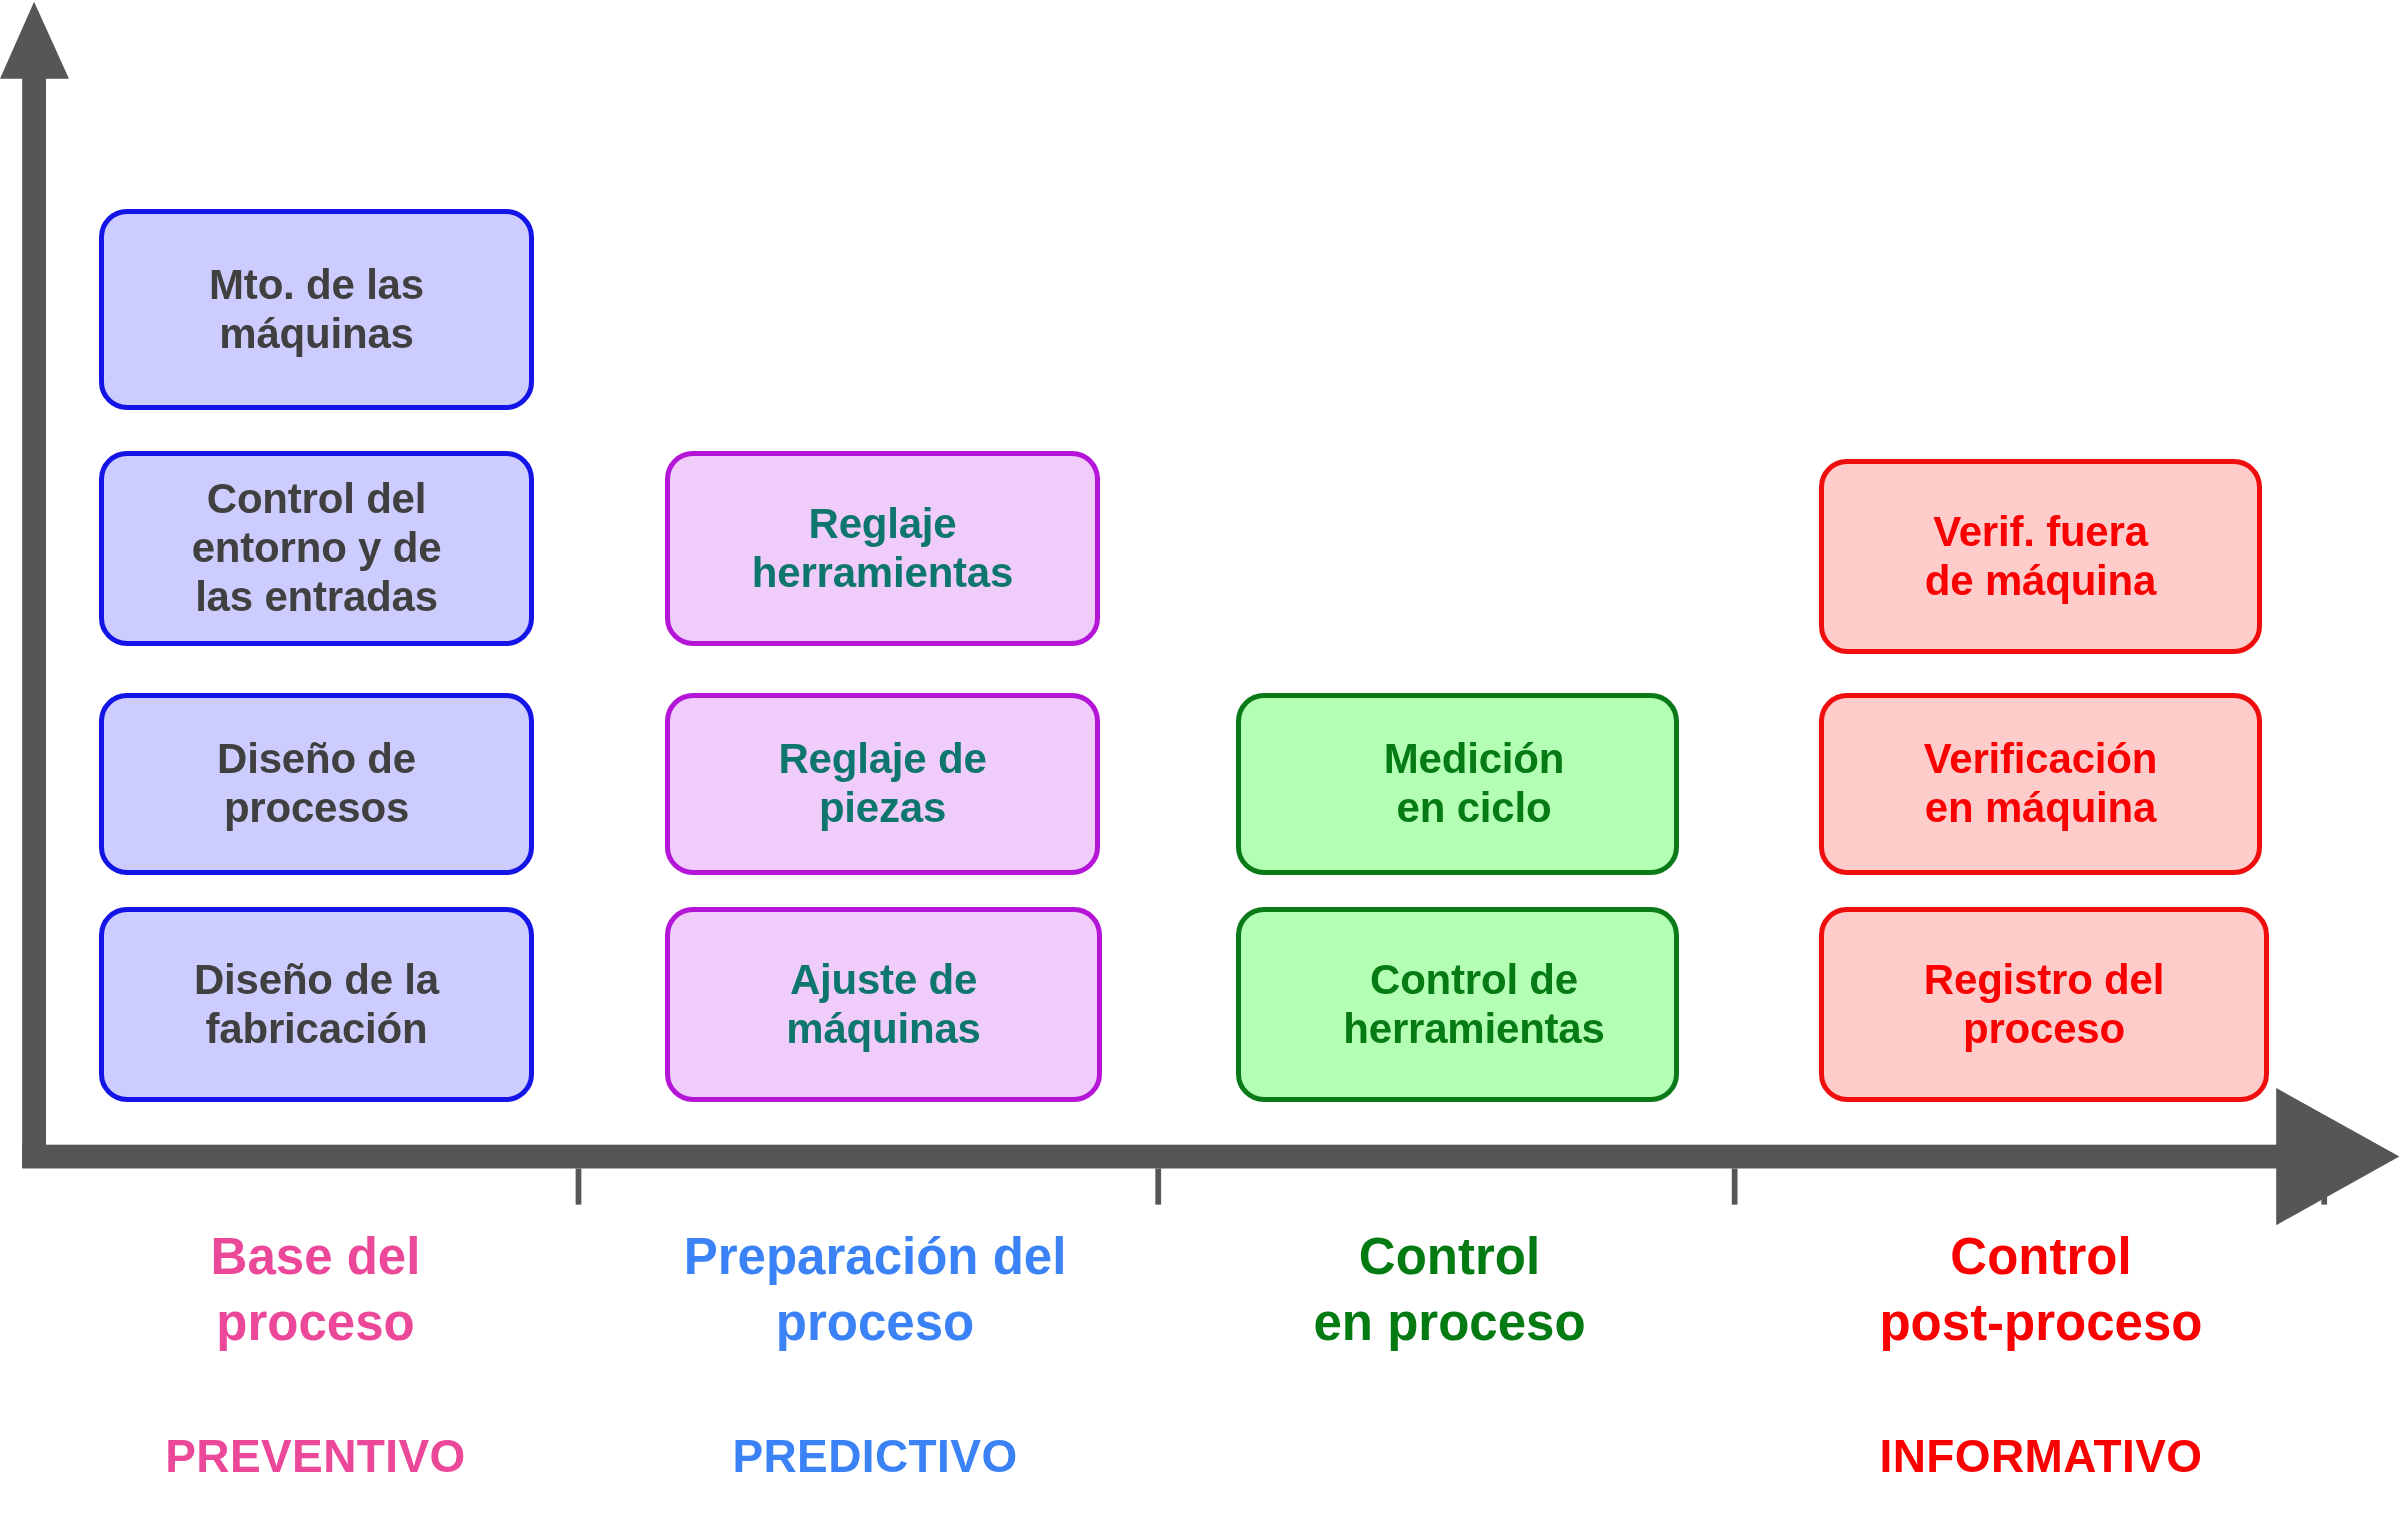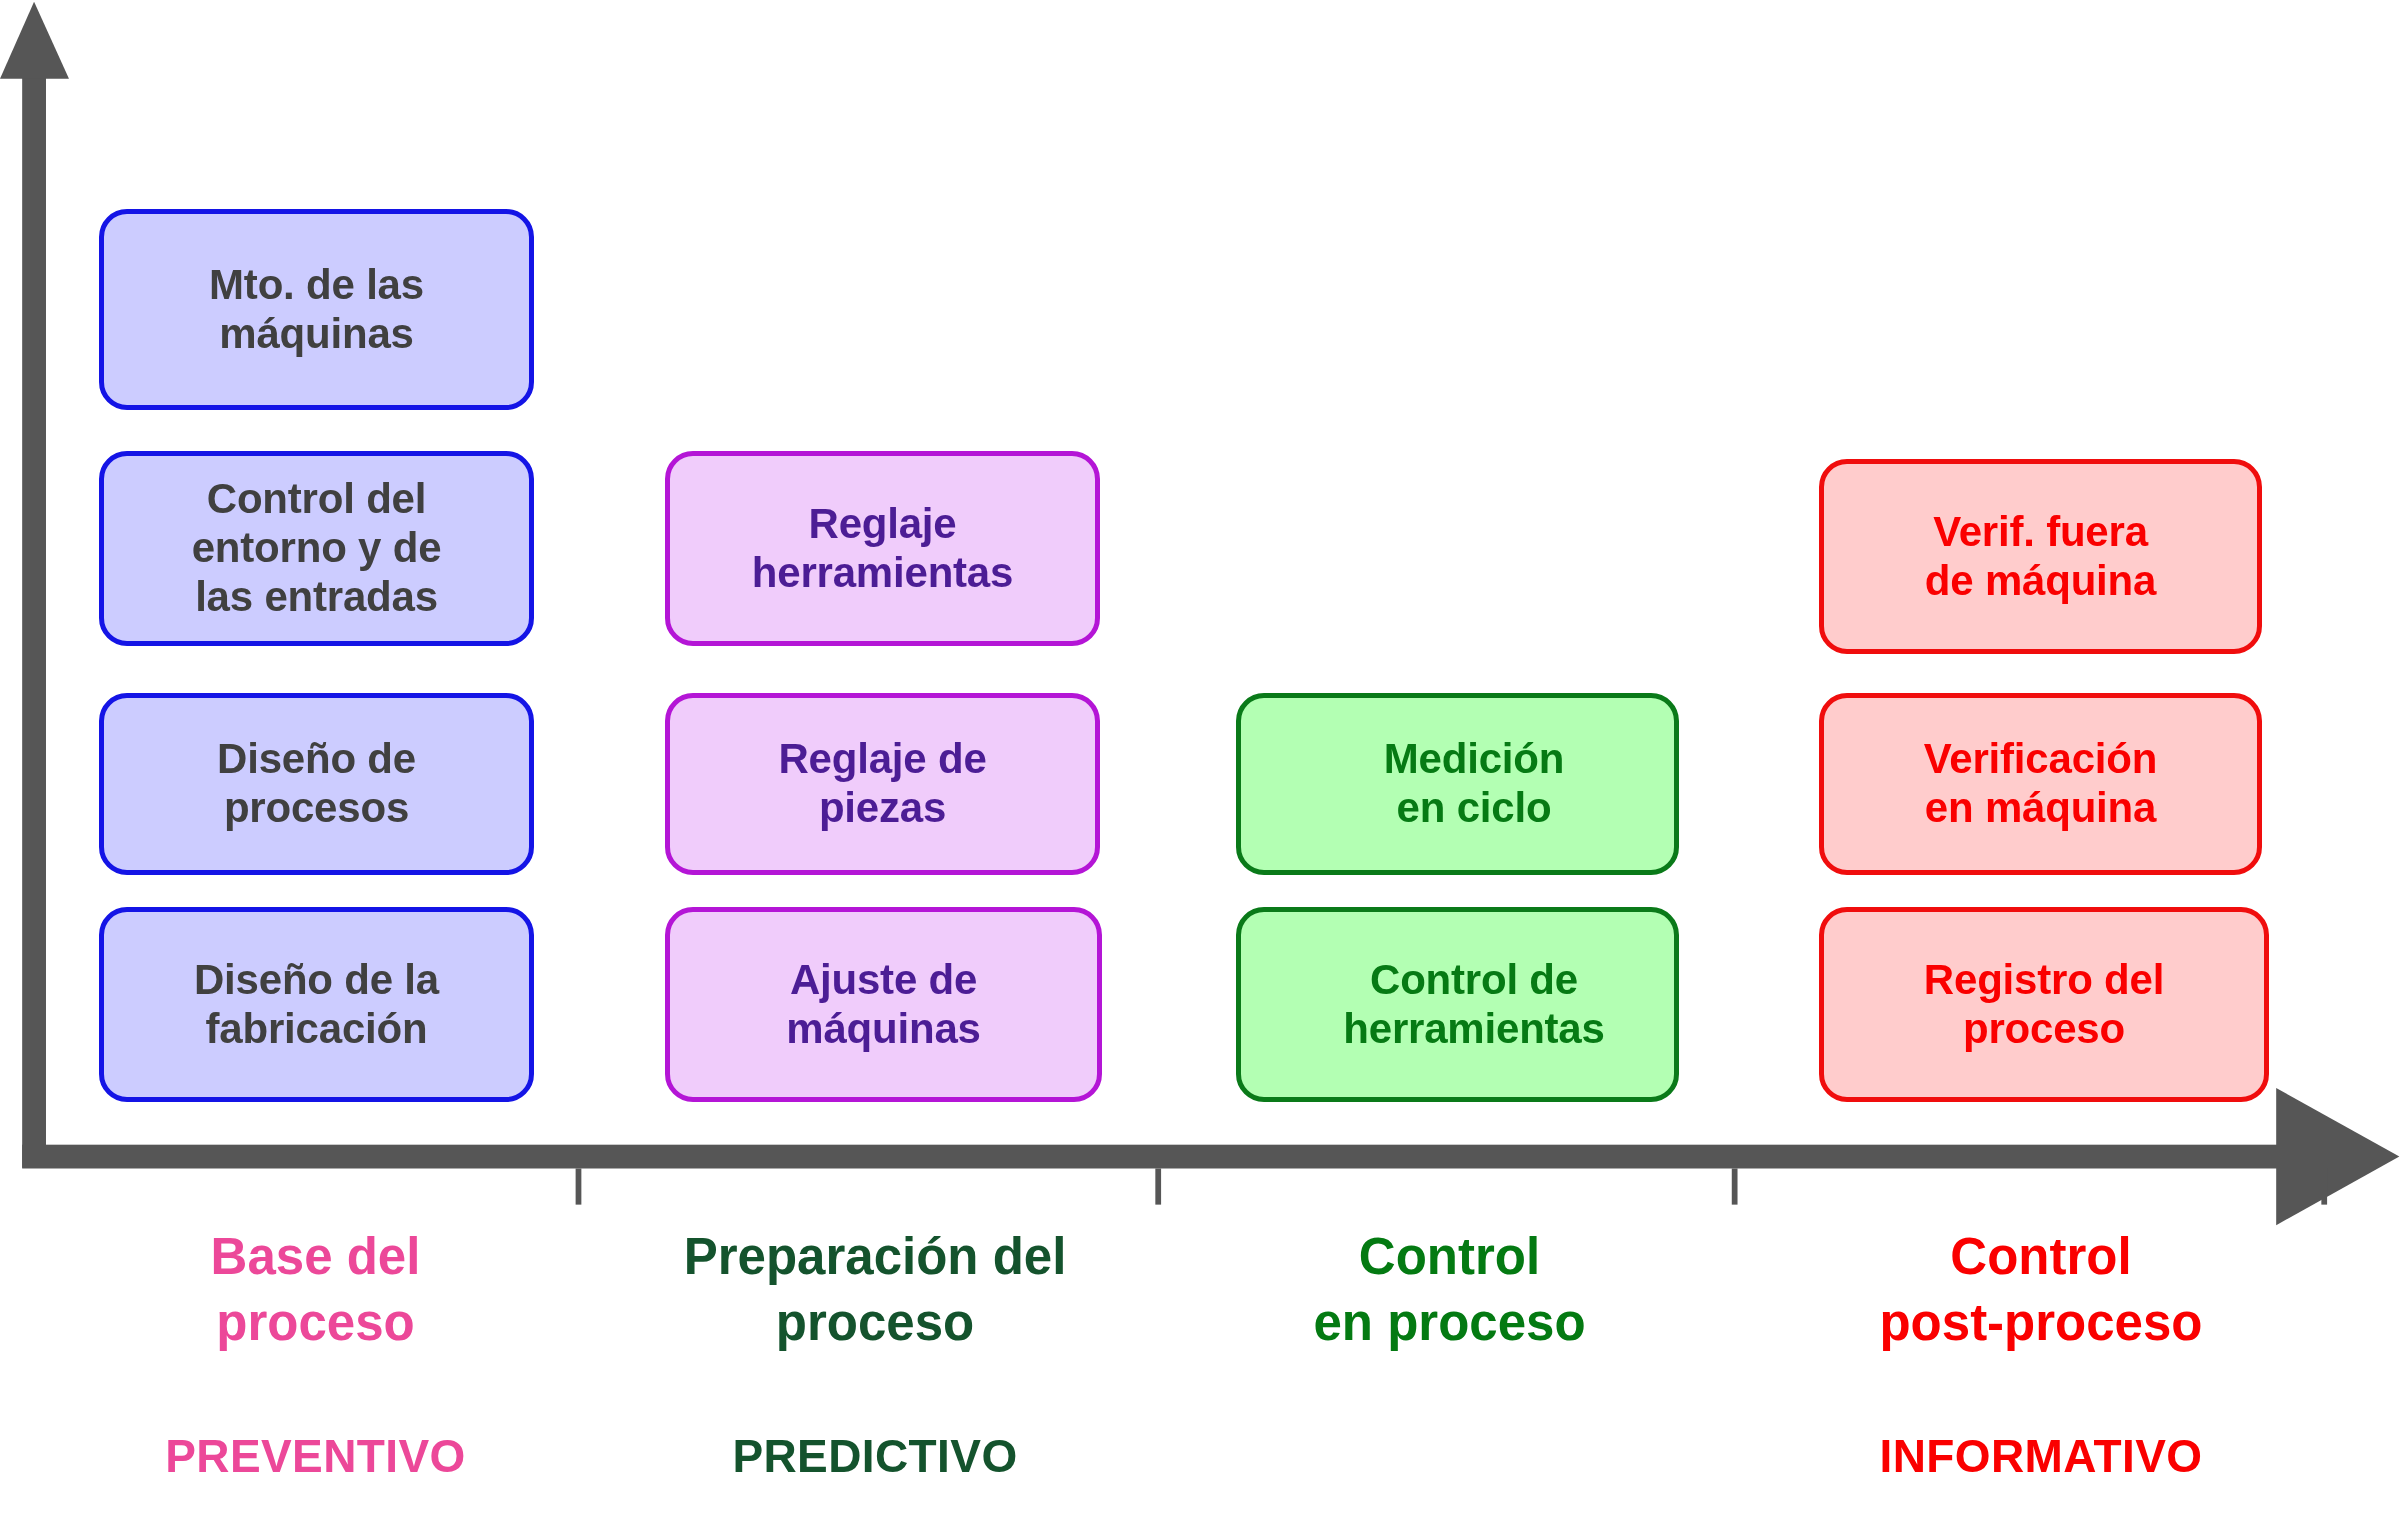--- a/index.html
+++ b/index.html
@@ -39,21 +39,21 @@
     justify-content: center;
     text-align: center;
     font-weight: bold;
     font-size: 42px;
     line-height: 1.16;
     letter-spacing: -0.2px;
     white-space: pre-line;
   }
 
   .node.blue    { background: #ccccff; border-color: #1414e6; color: #404040; }
-  .node.magenta { background: #f0ccfb; border-color: #b415d6; color: #4c1d95; }
+  .node.magenta { background: #f0ccfb; border-color: #b415d6; color: #0f766e; }
   .node.green   { background: #b3ffb3; border-color: #0a7a19; color: #067a14; padding-left: 33px; }
   .node.red     { background: #ffcccc; border-color: #f00d0d; color: #fa0000; }
 
   
   .collabel {
     position: absolute;
     text-align: center;
     font-weight: bold;
     font-size: 51px;
     line-height: 1.30;
@@ -62,21 +62,21 @@
   .catlabel {
     position: absolute;
     text-align: center;
     font-weight: bold;
     font-size: 46px;
     line-height: 1.0;
     letter-spacing: 0.4px;
     white-space: nowrap;
   }
   .c-blue    { color: #ec4899; }
-  .c-magenta { color: #14532d; }
+  .c-magenta { color: #3b82f6; }
   .c-green   { color: #047a12; }
   .c-red     { color: #fa0000; }
 </style>
 </head>
 <body>
 
 <div id="stage">
 
   <svg id="axes" viewBox="0 0 2924 1862">
 

